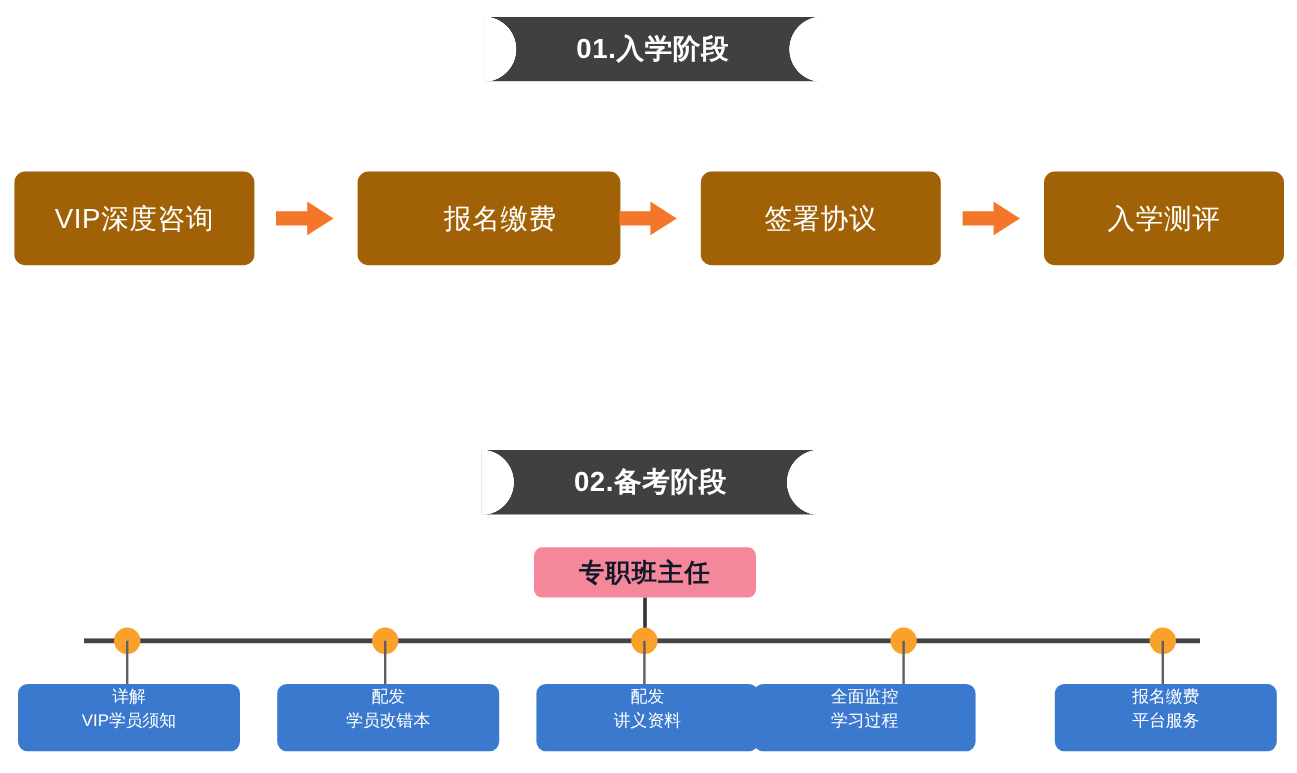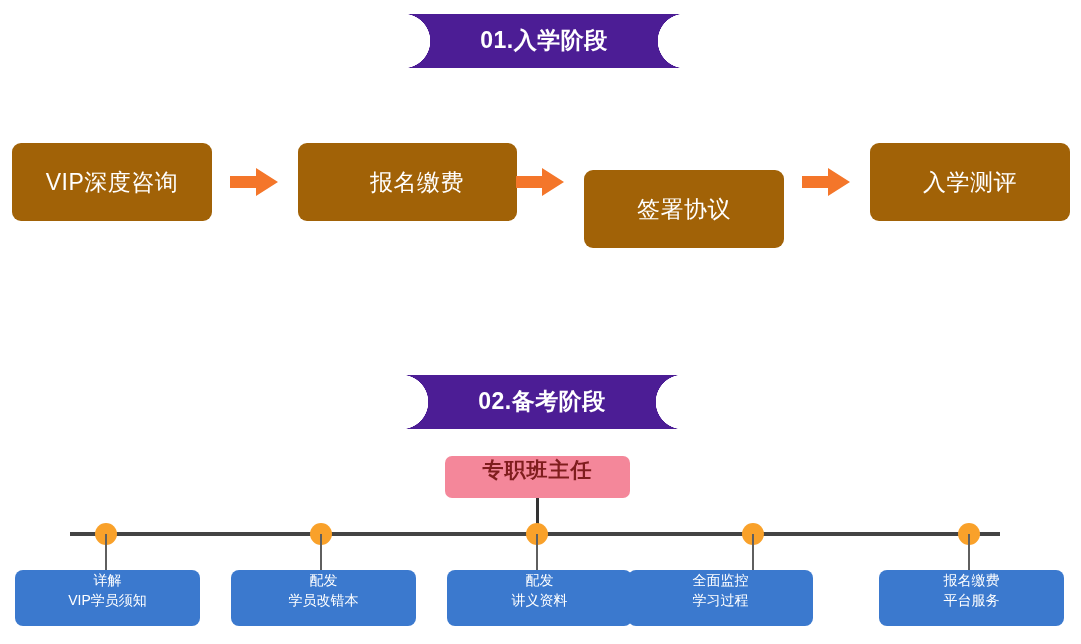--- a/index.html
+++ b/index.html
@@ -23,21 +23,21 @@
   .ribbon {
     position: absolute;
     height: 54px;
     display: flex;
     align-items: center;
     justify-content: center;
     color: #ffffff;
     font-size: 23px;
     font-weight: bold;
     letter-spacing: 0.5px;
-    background: #4c1d95;
+    background: #404040;
     -webkit-mask-image:
       radial-gradient(circle 27px at 0 50%, transparent 0 27px, #000 27.5px),
       radial-gradient(circle 27px at 100% 50%, transparent 0 27px, #000 27.5px);
     -webkit-mask-composite: source-in;
     mask-image:
       radial-gradient(circle 27px at 0 50%, transparent 0 27px, #000 27.5px),
       radial-gradient(circle 27px at 100% 50%, transparent 0 27px, #000 27.5px);
     mask-composite: intersect;
   }
   .ribbon-label {
@@ -77,22 +77,23 @@
   
   #supervisor-chip {
     position: absolute;
     left: 445px;
     top: 456px;
     width: 185px;
     height: 42px;
     background: #f4879a;
     border-radius: 7px;
     display: flex;
+    align-items: center;
     justify-content: center;
-    color: #7f1d1d;
+    color: #0f172a;
     font-size: 21px;
     font-weight: bold;
     letter-spacing: 1px;
   }
   #supervisor-stem {
     position: absolute;
     left: 536px;
     top: 498px;
     width: 3px;
     height: 38px;
@@ -165,21 +166,21 @@
   <div class="stage-box" style="left:298px;padding-left:19px;">
     <span>报名缴费</span>
   </div>
 
   <div class="arrow" style="left:516px;">
     <svg width="48" height="28" viewBox="0 0 48 28" aria-hidden="true">
       <polygon points="0,8 26,8 26,0 48,14 26,28 26,20 0,20" fill="#f4762a"></polygon>
     </svg>
   </div>
 
-  <div class="stage-box" style="left:584px;margin-top:27px;">
+  <div class="stage-box" style="left:584px;">
     <span>签署协议</span>
   </div>
 
   <div class="arrow" style="left:802px;">
     <svg width="48" height="28" viewBox="0 0 48 28" aria-hidden="true">
       <polygon points="0,8 26,8 26,0 48,14 26,28 26,20 0,20" fill="#f4762a"></polygon>
     </svg>
   </div>
 
   <div class="stage-box" style="left:870px;">

